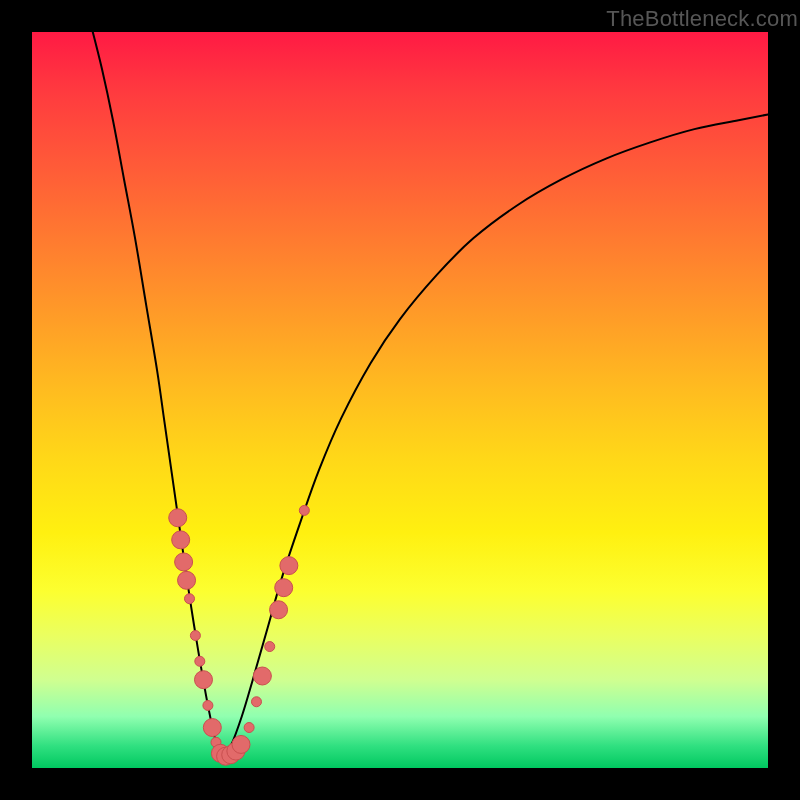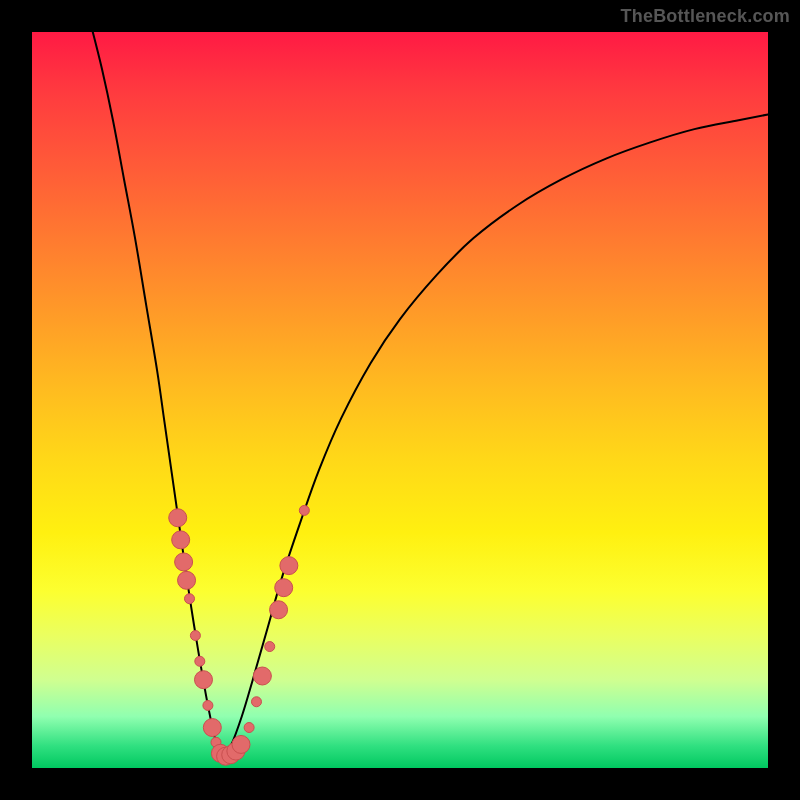--- a/index.html
+++ b/index.html
@@ -1,18 +1,18 @@
 <!DOCTYPE html>
 <html><head>
 <meta charset="utf-8">
 <style>
 html,body{margin:0;padding:0;width:800px;height:800px;overflow:hidden;background:#000;font-family:Arial,Helvetica,sans-serif}
 .wrap{position:relative;width:800px;height:800px;background:#000}
 .plot{position:absolute;left:32px;top:32px;width:736px;height:736px;background:linear-gradient(to bottom,#ff1a44 0%,#ff3a3f 8%,#ff5a38 18%,#ff7a30 28%,#ff9a28 38%,#ffba20 48%,#ffd818 58%,#fff010 68%,#fcff30 76%,#eaff60 82%,#d0ff90 88%,#90ffb0 93%,#30e080 97%,#00c860 100%)}
-.watermark{position:absolute;top:6px;right:10px;color:#565656;font-size:18px;font-weight:700;letter-spacing:.2px}
+.watermark{position:absolute;top:6px;right:2px;color:#565656;font-size:22px;font-weight:400;letter-spacing:.2px}
 svg{position:absolute;left:0;top:0}
 </style>
 </head>
 <body>
 <div class="wrap">
   <div class="plot"></div>
   <div class="watermark">TheBottleneck.com</div>
   <svg id="curves" width="800" height="800">
       <path d="M 90.88 24.639999999999986 C 92.8672 32.5888, 97.9456 51.57760000000006, 101.92 68.80000000000007 C 105.8944 86.02240000000008, 108.98559999999999 100.44800000000008, 112.96 120.32000000000005 C 116.9344 140.19200000000004, 120.0256 158.00319999999994, 124 179.19999999999993 C 127.9744 200.39679999999993, 131.06560000000002 215.55840000000003, 135.04000000000002 238.08000000000004 C 139.01440000000002 260.6016000000001, 142.10559999999998 280.47360000000003, 146.07999999999998 304.32 C 150.0544 328.16639999999995, 153.808 349.36319999999995, 157.12 370.55999999999995 C 160.43200000000002 391.75679999999994, 161.8304 403.53280000000007, 164.48 422.08000000000004 C 167.12959999999998 440.6272, 169.1904 455.0528, 171.84 473.59999999999997 C 174.4896 492.14719999999994, 176.55040000000002 506.57280000000003, 179.20000000000002 525.12 C 181.8496 543.6672, 183.9104 558.7552, 186.56 576.64 C 189.2096 594.5248, 191.2704 607.9200000000001, 193.92 624.48 C 196.56959999999998 641.04, 198.6304 653.4048, 201.28 668.64 C 203.9296 683.8752, 205.9904 695.872, 208.64 709.12 C 211.28959999999998 722.368, 213.61536 733.6288, 216 742.24 C 218.38464 750.8512000000001, 220.82816 754.3104000000001, 221.888 756.96" fill="none" stroke="#000" stroke-width="2" stroke-linecap="round"></path>
       <path d="M 221.888 756.96 C 223.47776000000002 754.9728, 227.14304000000004 753.2063999999999, 230.72000000000003 745.92 C 234.29696 738.6336, 237.7856 728.4032, 241.76 716.48 C 245.7344 704.5568000000001, 248.1632 695.5776000000001, 252.79999999999998 679.6800000000001 C 257.4368 663.7824, 262.2208 646.7072, 267.52 628.16 C 272.81919999999997 609.6128, 276.27840000000003 595.8496, 282.24 576.64 C 288.2016 557.4304, 294.01599999999996 540.6496000000001, 300.64 521.44 C 307.264 502.23040000000003, 311.7536 488.46719999999993, 319.04 469.91999999999996 C 326.32640000000004 451.3728, 331.8464 437.6096, 341.12 418.40000000000003 C 350.3936 399.19040000000007, 359.9616 381.0848, 370.56 363.2 C 381.15840000000003 345.3152, 388.0768 334.93760000000003, 400 319.04 C 411.9232 303.1424, 423.552 289.45279999999997, 436.8 274.88 C 450.048 260.3072, 459.0272 250.66560000000004, 473.59999999999997 238.08000000000004 C 488.17279999999994 225.49440000000004, 501.8624 215.55840000000006, 517.76 204.96000000000004 C 533.6576 194.3616, 546.0224 187.54623999999995, 561.92 179.19999999999993 C 577.8176 170.8537599999999, 590.1824 165.21599999999998, 606.08 158.59199999999998 C 621.9776 151.968, 634.3424 147.69919999999996, 650.24 142.39999999999998 C 666.1376 137.1008, 678.5024 133.12640000000002, 694.4 129.15200000000004 C 710.2976 125.17760000000006, 725.3119999999999 122.96960000000006, 738.56 120.32000000000005 C 751.808 117.67040000000004, 762.7008 115.49184000000002, 768 114.43200000000002" fill="none" stroke="#000" stroke-width="2" stroke-linecap="round"></path>

